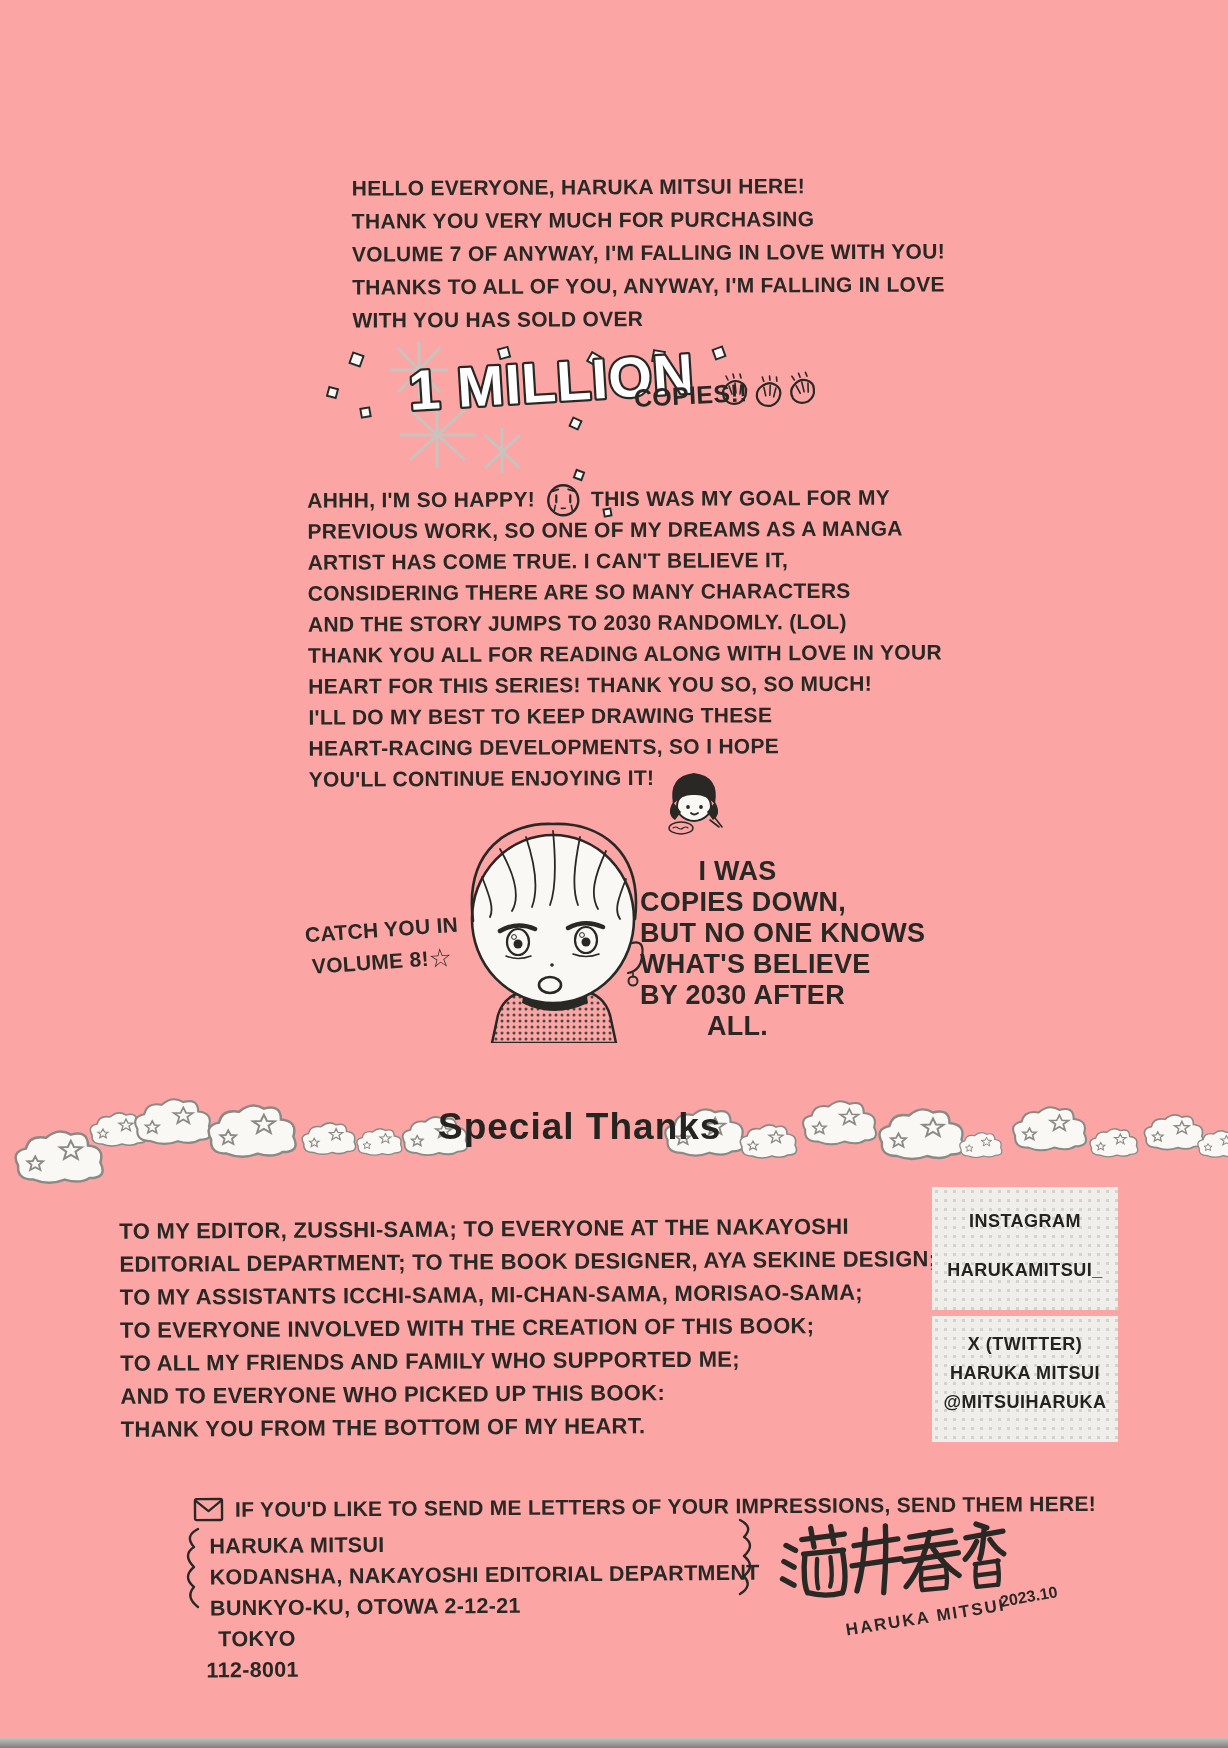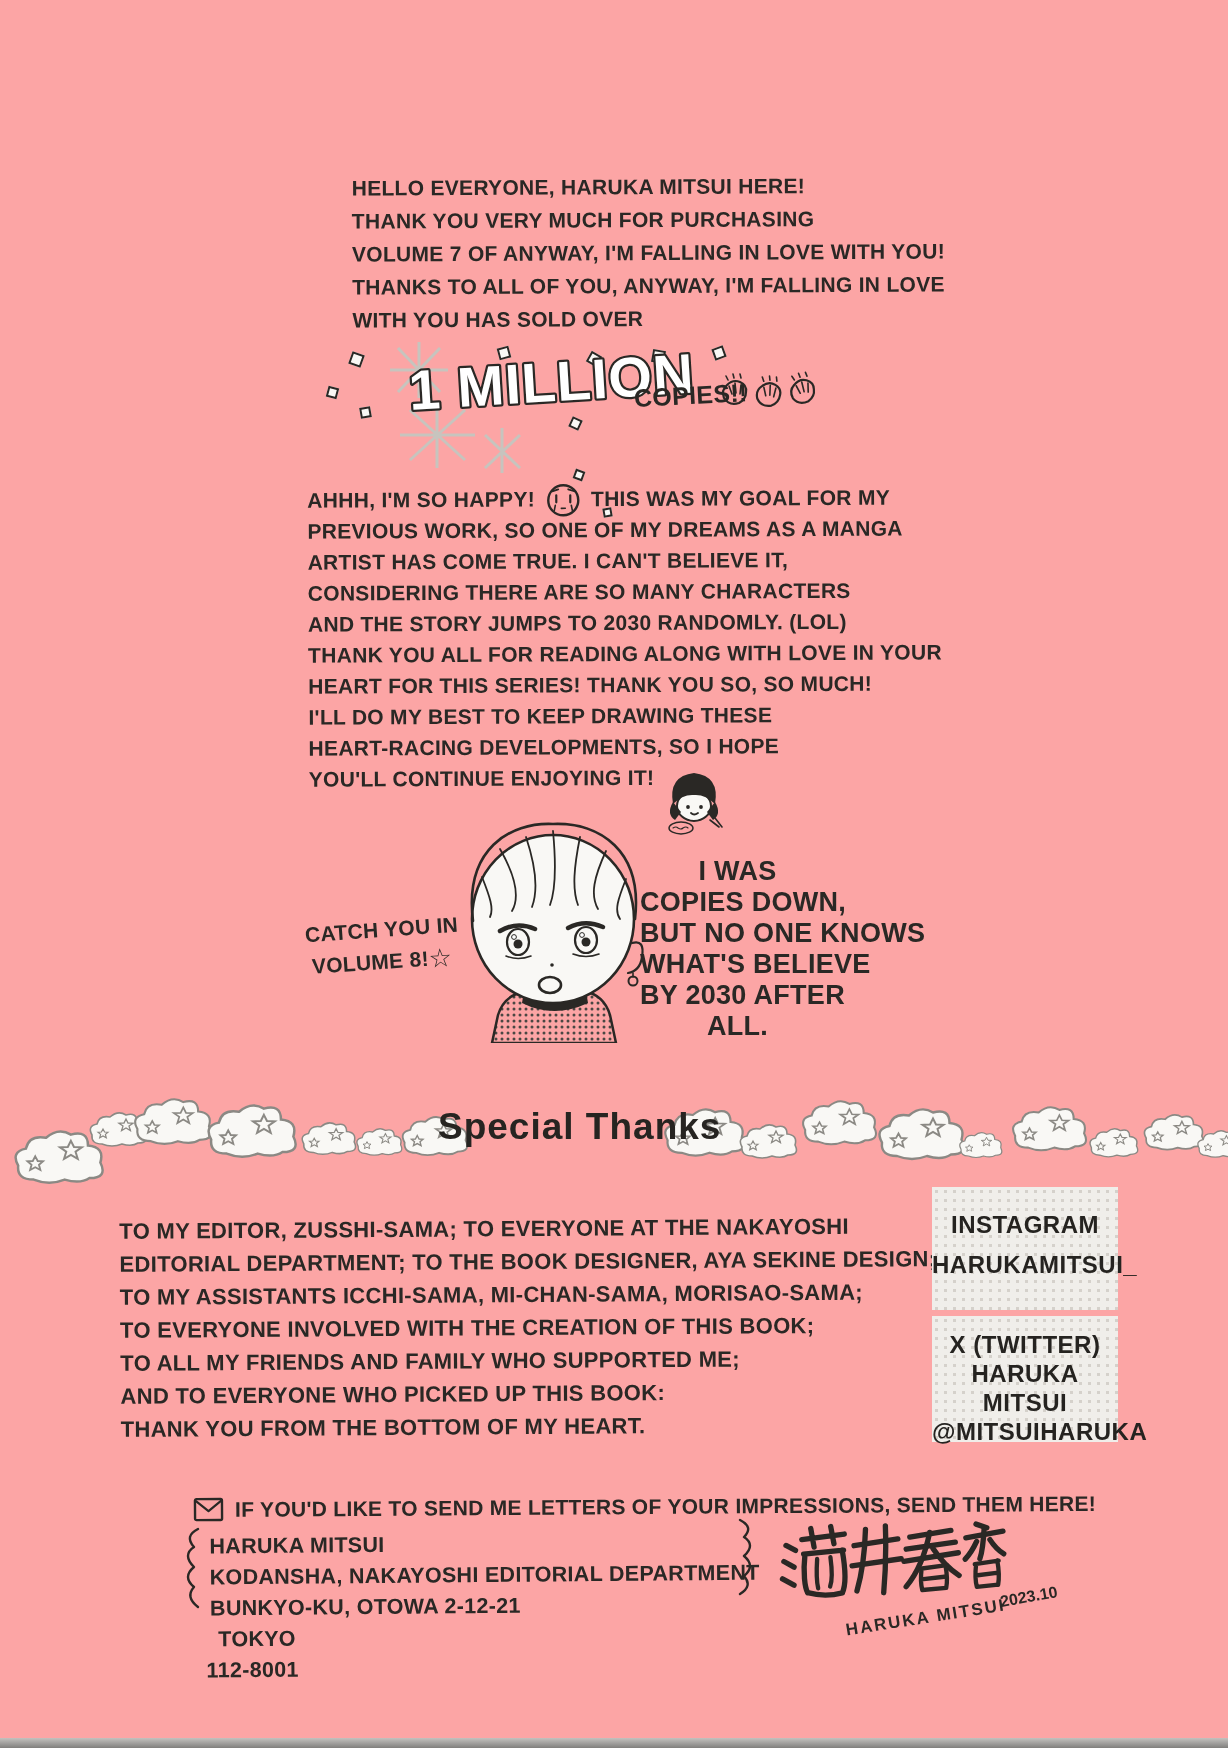--- a/index.html
+++ b/index.html
@@ -24,25 +24,25 @@
   .st-title{left:438px;top:1106px;font-family:Liberation Sans, sans-serif;
             font-size:37px;font-weight:600;letter-spacing:1px;color:#262421;}
   .clouds{left:0;top:1090px;}
 
   .thanks{left:120px;top:1212px;font-size:22px;line-height:33px;transform:rotate(-.4deg);}
 
   .sbox{left:932px;width:186px;text-align:center;font-weight:700;color:#252320;
         background-color:#f0eeea;
         background-image:radial-gradient(#d5d1cb 1.6px,transparent 1.7px);
         background-size:9px 9px;}
-  .sbox .bl{font-size:24px;letter-spacing:.5px;}
+  .sbox .bl{font-size:18px;letter-spacing:.5px;}
   .sbox1{top:1187px;height:123px;}
   .sbox2{top:1316px;height:126px;}
   .sbox1 .bl:nth-child(1){margin-top:24px;}
-  .sbox1 .bl:nth-child(2){margin-top:12px;}
+  .sbox1 .bl:nth-child(2){margin-top:28px;}
   .sbox2 .bl:nth-child(1){margin-top:14px;}
   .sbox2 .bl{line-height:29px;}
 
   .letters{left:193px;top:1494px;display:flex;align-items:center;gap:10px;font-size:21px;transform:rotate(-.4deg);}
   .address{left:210px;top:1529px;font-size:21.5px;line-height:31px;transform:rotate(-.5deg);}
   .addr-i1{margin-left:8px;}
   .addr-i2{margin-left:-4px;}
 
   .sig-kanji{left:780px;top:1502px;transform:rotate(-2deg);overflow:visible;}
   .sig-romaji{left:845px;top:1608px;font-size:17px;font-weight:700;letter-spacing:2px;transform:rotate(-9deg);}

